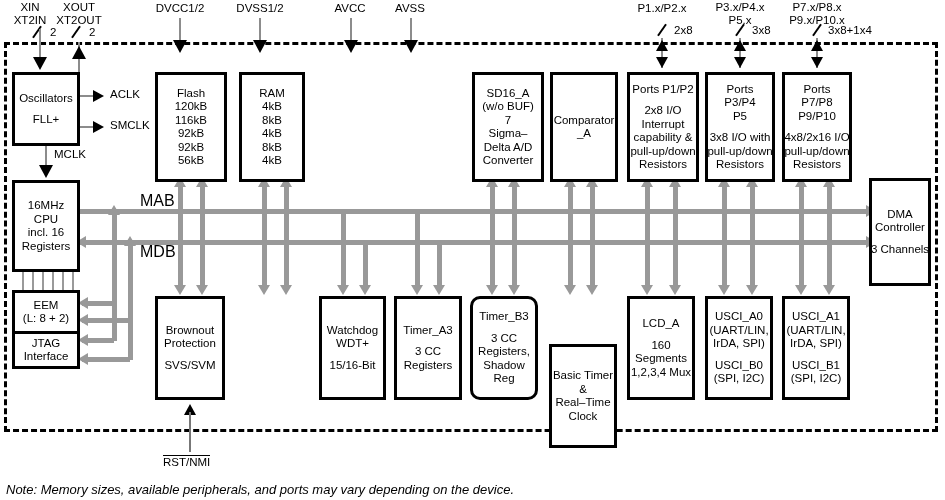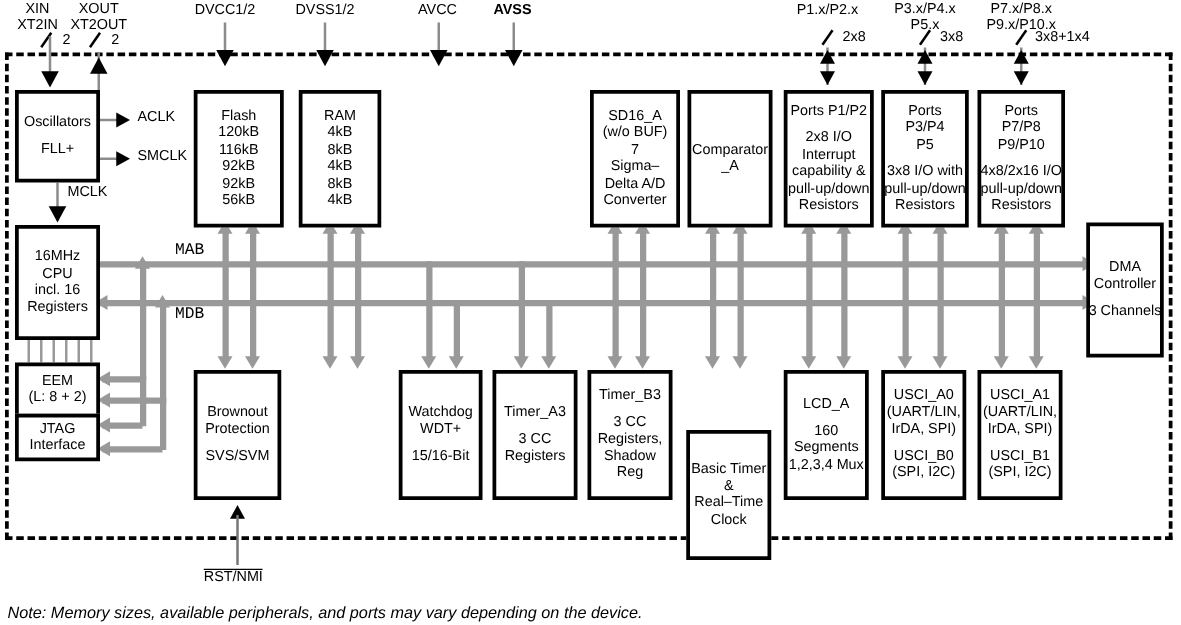--- a/index.html
+++ b/index.html
@@ -114,24 +114,23 @@
   }
   .blk-arrow-up-sm {
     width: 0; height: 0;
     border-left: 6px solid transparent;
     border-right: 6px solid transparent;
     border-bottom: 11px solid #000;
   }
   .tick-v { background: #9a9a9a; width: 2px; }
 
   .bus-label {
-    font-size: 13px;
+    font-size: 16px;
     color: #000;
     white-space: nowrap;
-    font-family: Liberation Mono, monospace;
   }
 
   
   .clk-arrow {
     width: 0; height: 0;
     border-top: 6px solid transparent;
     border-bottom: 6px solid transparent;
     border-left: 11px solid #000;
   }
   .clk-stem { background: #8c8c8c; height: 2px; }
@@ -173,21 +172,21 @@
   <div class="abs arrow-dn" style="left:173px; top:40px;"></div>
 
   <div class="abs pinlbl" style="left:215px; top:2px; width:90px;">DVSS1/2</div>
   <div class="abs stem-v" style="left:259px; top:18px; height:28px;"></div>
   <div class="abs arrow-dn" style="left:253px; top:40px;"></div>
 
   <div class="abs pinlbl" style="left:310px; top:2px; width:80px;">AVCC</div>
   <div class="abs stem-v" style="left:350px; top:18px; height:28px;"></div>
   <div class="abs arrow-dn" style="left:344px; top:40px;"></div>
 
-  <div class="abs pinlbl" style="left:370px; top:2px; width:80px;font-weight:bold;">AVSS</div>
+  <div class="abs pinlbl" style="left:370px; top:2px; width:80px;">AVSS</div>
   <div class="abs stem-v" style="left:410px; top:18px; height:28px;"></div>
   <div class="abs arrow-dn" style="left:404px; top:40px;"></div>
 
   <div class="abs pinlbl" style="left:612px; top:2px; width:100px;">P1.x/P2.x</div>
   <div class="abs slash" style="left:655px; top:29px;"></div>
   <div class="abs small-lbl" style="left:674px; top:24px;">2x8</div>
   <div class="abs stem-v" style="left:661px; top:38px; height:30px;"></div>
   <div class="abs blk-arrow-up-sm" style="left:656px; top:40px;"></div>
   <div class="abs blk-arrow-dn-sm" style="left:656px; top:57px;"></div>
 
@@ -452,21 +451,21 @@
     <span class="ln">15/16-Bit</span>
   </div>
 
   <div class="abs blk" style="left:394px; top:296px; width:68px; height:104px;">
     <span class="ln">Timer_A3</span>
     <span class="gap"></span>
     <span class="ln">3 CC</span>
     <span class="ln">Registers</span>
   </div>
 
-  <div class="abs blk" style="left:470px; top:296px; width:68px; height:104px;">
+  <div class="abs blk" style="left:470px; top:296px; width:68px; height:104px;border-radius:10px;">
     <span class="ln">Timer_B3</span>
     <span class="gap"></span>
     <span class="ln">3 CC</span>
     <span class="ln">Registers,</span>
     <span class="ln">Shadow</span>
     <span class="ln">Reg</span>
   </div>
 
   <div class="abs blk" style="left:549px; top:296px; width:68px; height:104px;margin-top:48px;">
     <span class="ln">Basic Timer</span>

